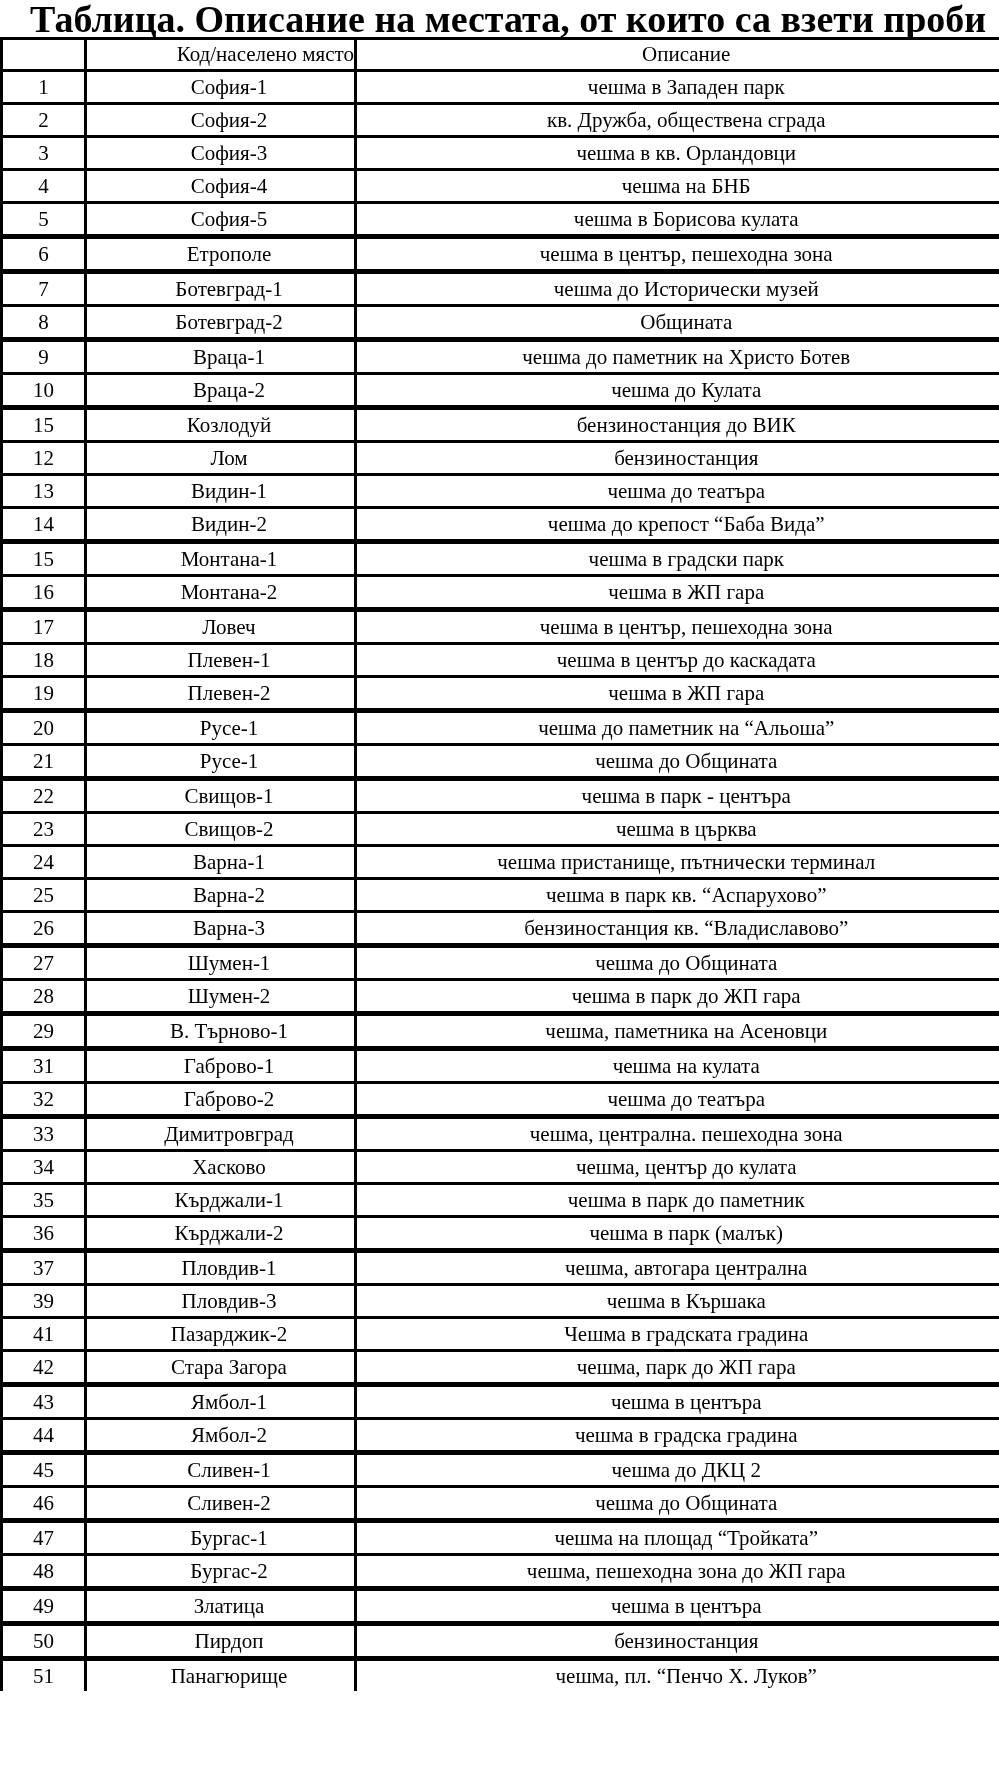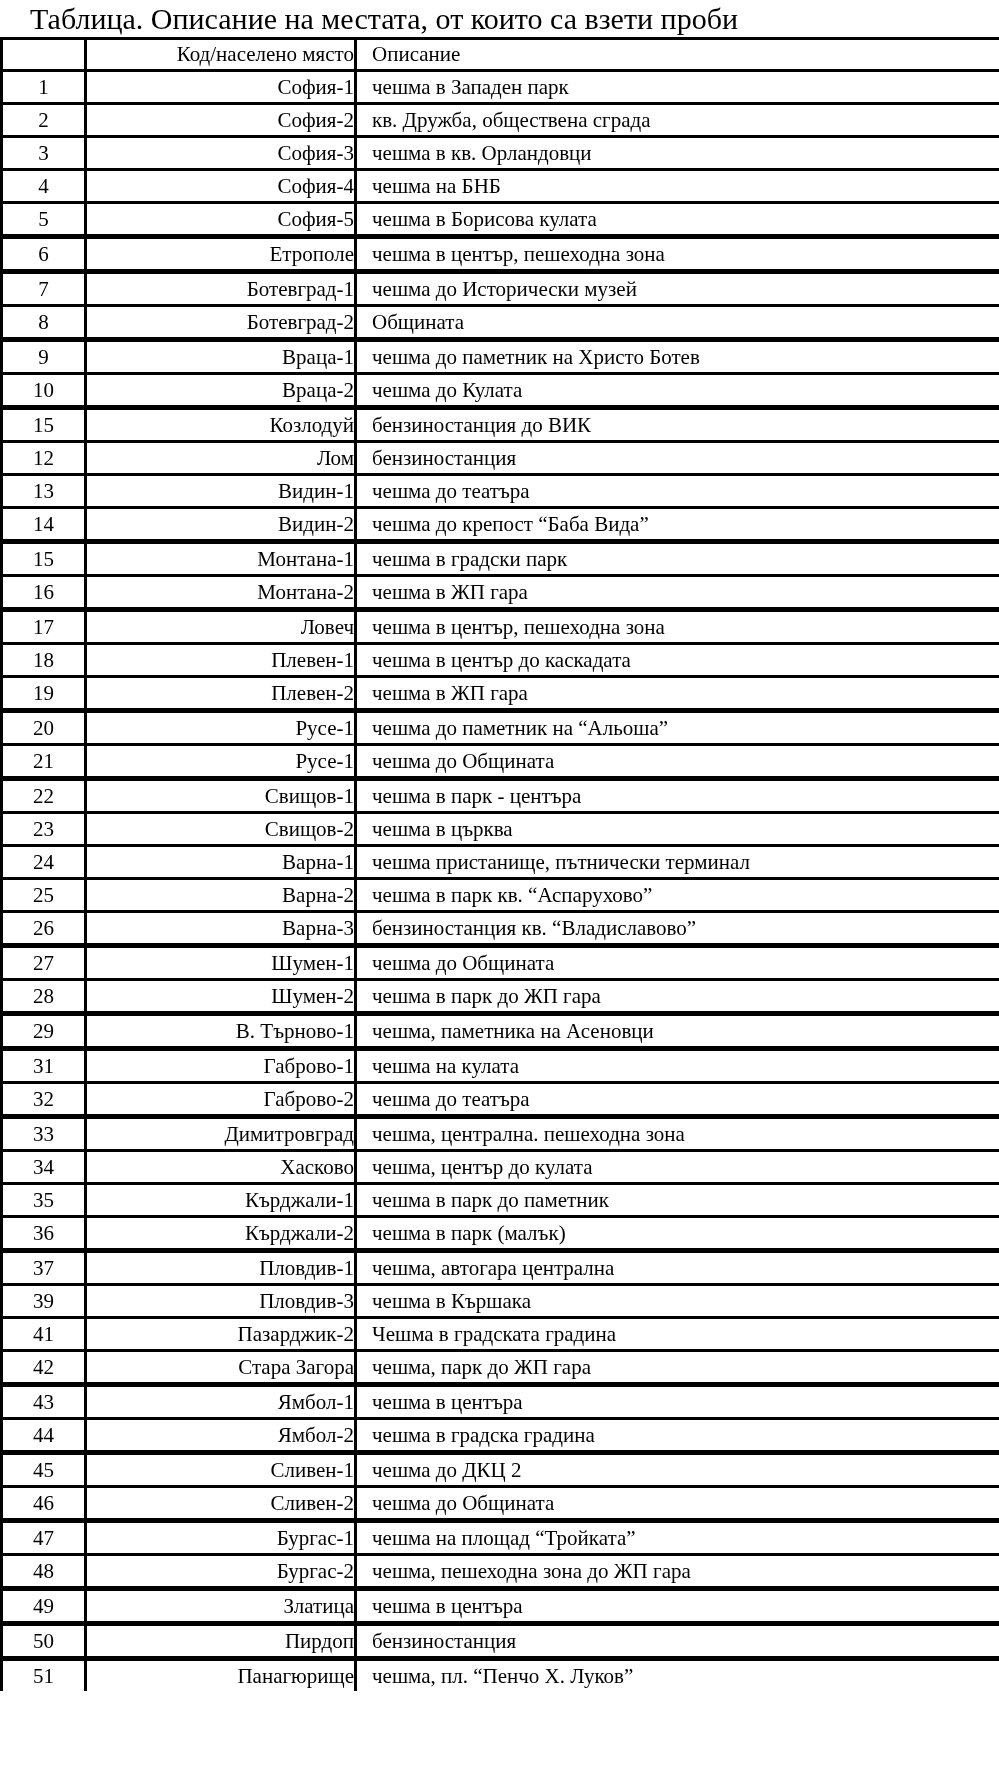--- a/index.html
+++ b/index.html
@@ -6,25 +6,25 @@
   body {
     width: 999px;
     height: 1783px;
     background: #ffffff;
     color: #000000;
     font-family: "Liberation Serif", serif;
     overflow: hidden;
   }
   .page { width: 999px; }
   .title {
-    font-size: 30px;
+    font-size: 38px;
     line-height: 34px;
     margin: 2px 0 0 30px;
     white-space: nowrap;
-    font-weight: normal;
+    font-weight: bold;
   }
   table.samples {
     border-collapse: collapse;
     table-layout: fixed;
     width: 999px;
     margin-top: 1px;
     border-top: 3px solid #000;
     border-left: 3px solid #000;
   }
   col.w-num  { width: 84px; }
@@ -36,23 +36,23 @@
     font-size: 21px;
     line-height: 25px;
     vertical-align: middle;
     white-space: nowrap;
     overflow: hidden;
     font-weight: normal;
   }
   thead th { border-top: none; height: 29px; }
   tbody td { height: 30px; }
   .c-num  { border-right: 3px solid #000; text-align: center; }
-  .c-code { border-right: 3px solid #000; text-align: right; padding-left: 17px; }
+  .c-code { border-right: 3px solid #000; text-align: center; padding-left: 17px; }
   thead .c-code { text-align: right; padding-left: 0; }
-  .c-desc { text-align: left; padding-left: 15px; }
+  .c-desc { text-align: center; padding-left: 15px; }
   tr.thick td { border-top-width: 5px; }
 </style>
 </head>
 <body>
 
 <div class="page">
   <div class="title">Таблица. Описание на местата, от които са взети проби</div>
 
   <table class="samples">
     <colgroup>

